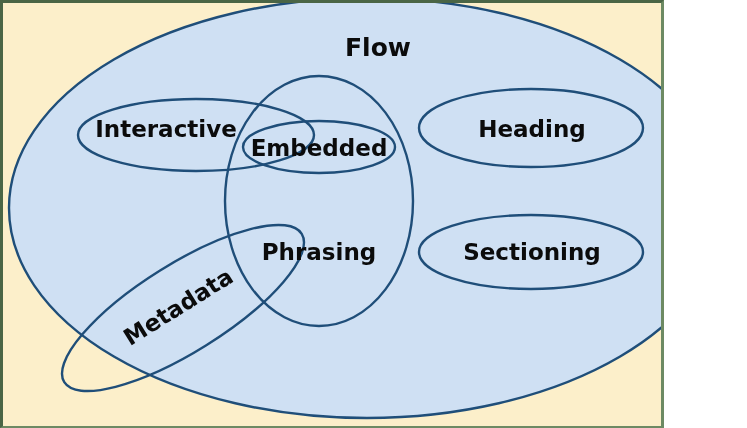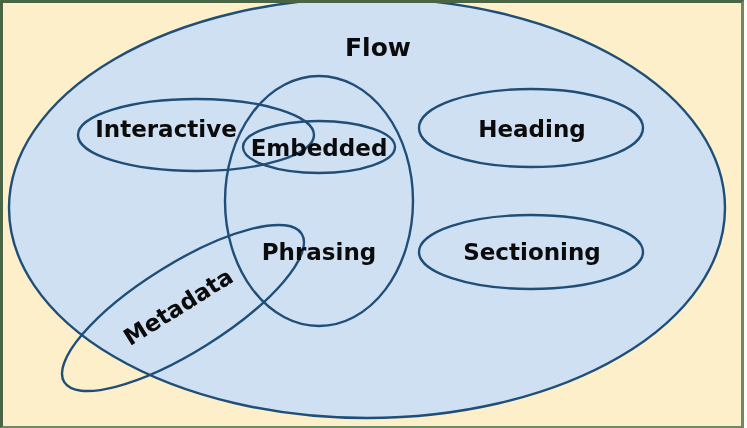--- a/index.html
+++ b/index.html
@@ -2,21 +2,21 @@
 <html><head>
 <meta charset="utf-8">
 <style>
   html, body {
     margin: 0;
     padding: 0;
     background: #ffffff;
   }
   #canvas {
     position: relative;
-    width: 744px;
+    width: 664px;
     height: 428px;
     overflow: hidden;
     background: #fcefca;
     box-sizing: border-box;
     border-top: 3px solid #4a6545;
     border-left: 3px solid #4a6545;
     border-right: 3px solid #6d8a63;
     border-bottom: 2px solid #6d8a63;
   }
   #venn-svg {

